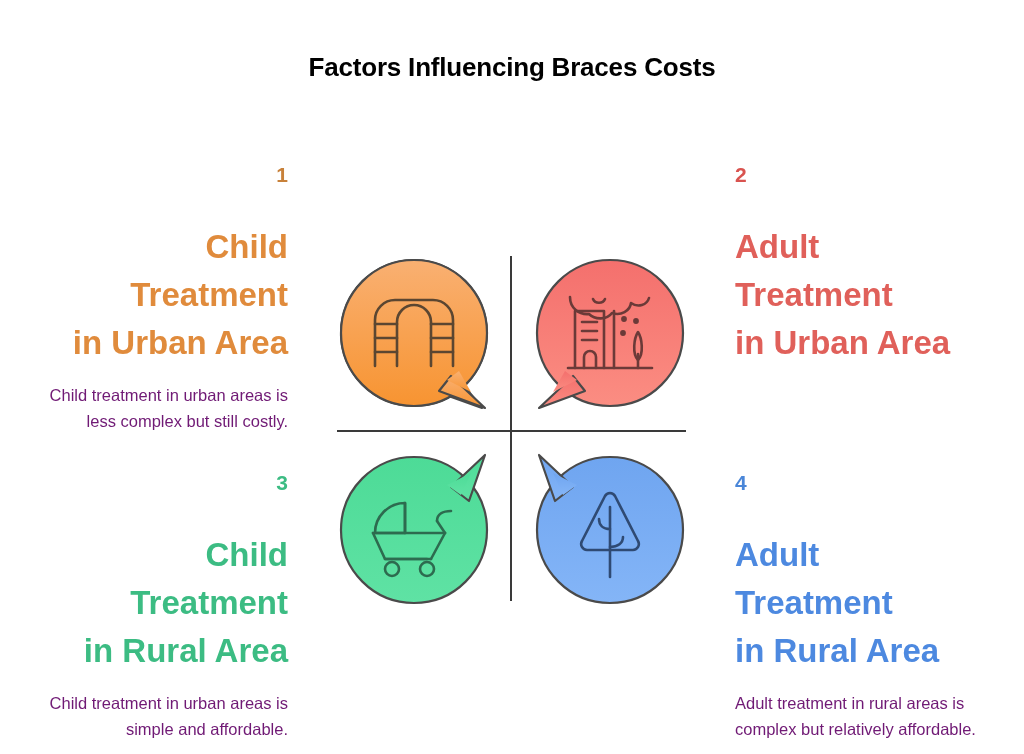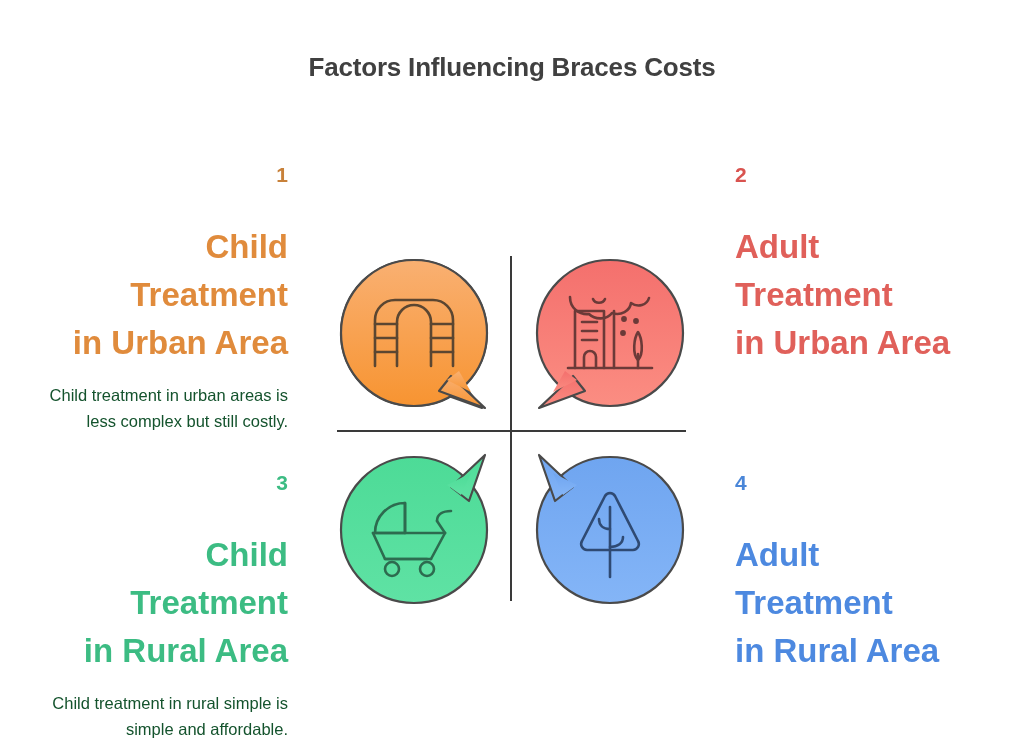--- a/index.html
+++ b/index.html
@@ -18,21 +18,21 @@
 
   
   .page-title {
     position: absolute;
     top: 52px;
     left: 0;
     width: 1024px;
     text-align: center;
     font-size: 26px;
     font-weight: bold;
-    color: #404040;
+    color: #000000;
     letter-spacing: -0.2px;
   }
 
   
   .quad {
     position: absolute;
     width: 248px;
   }
   .quad-left  { left: 40px;  text-align: right; }
   .quad-right { left: 735px; text-align: left;  }
@@ -50,21 +50,21 @@
   }
   .quad-heading {
     font-size: 33px;
     font-weight: bold;
     line-height: 1.46;
     margin-bottom: 14px;
   }
   .quad-body {
     font-size: 16.5px;
     line-height: 1.58;
-    color: #14532d;
+    color: #701a75;
   }
 
   
   .axis {
     position: absolute;
     background: #3a3a3a;
   }
   .axis-h {
     left: 337px;
     top: 430px;
@@ -115,29 +115,30 @@
     <div>in Urban Area</div>
   </div>
 </div>
 
 <div class="quad quad-left q3">
   <div class="quad-number" style="color:#3cbc83">3</div>
   <div class="quad-heading" style="color:#3cbc83">
     <div>Child Treatment</div>
     <div>in Rural Area</div>
   </div>
-  <div class="quad-body">Child treatment in rural simple is simple and affordable.</div>
+  <div class="quad-body">Child treatment in urban areas is simple and affordable.</div>
 </div>
 
 <div class="quad quad-right q4">
   <div class="quad-number" style="color:#4a86d8">4</div>
   <div class="quad-heading" style="color:#4d89e0">
     <div>Adult Treatment</div>
     <div>in Rural Area</div>
   </div>
+  <div class="quad-body">Adult treatment in rural areas is complex but relatively affordable.</div>
 </div>
 
 <div class="bubble b1">
   <svg viewBox="0 0 150 150">
     <defs>
       <linearGradient id="gradOrange" x1="0" y1="0" x2="0" y2="1">
         <stop offset="0%" stop-color="#f9b072"></stop>
         <stop offset="100%" stop-color="#f79431"></stop>
       </linearGradient>
     </defs>

